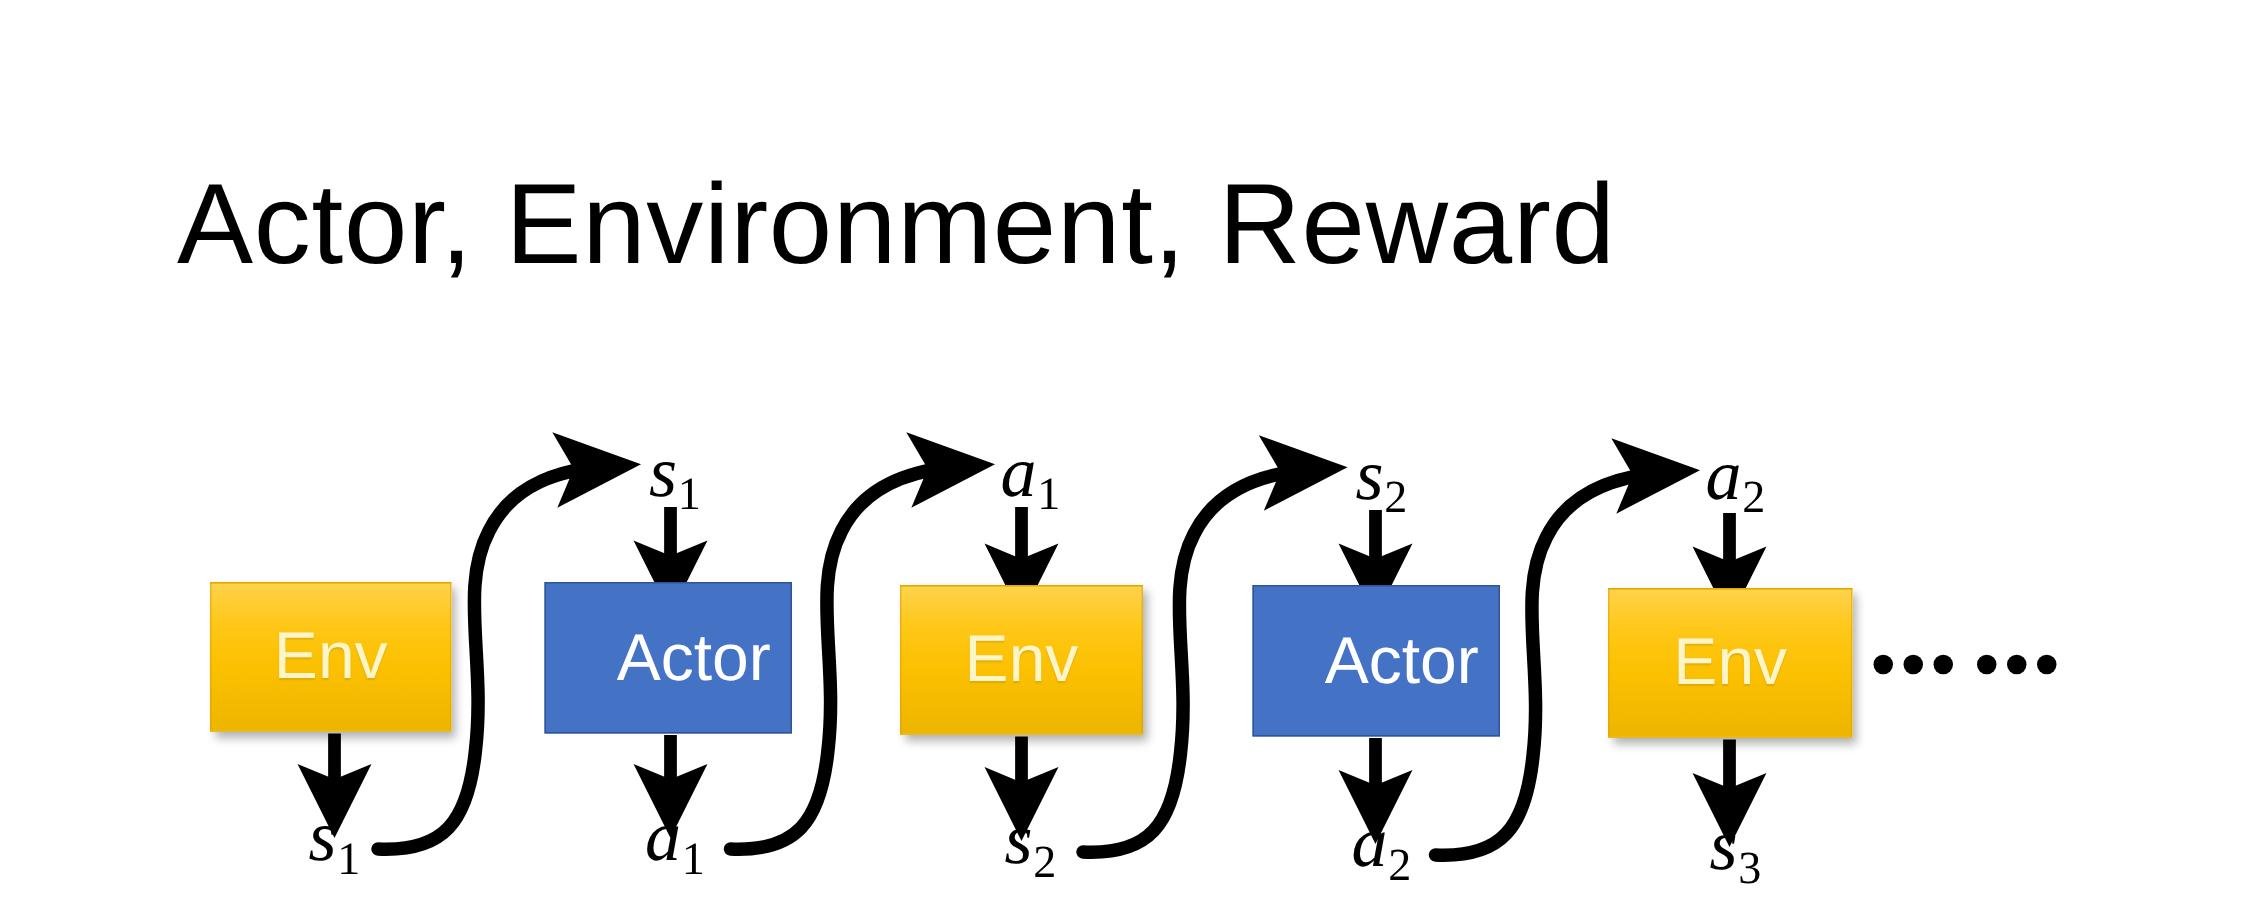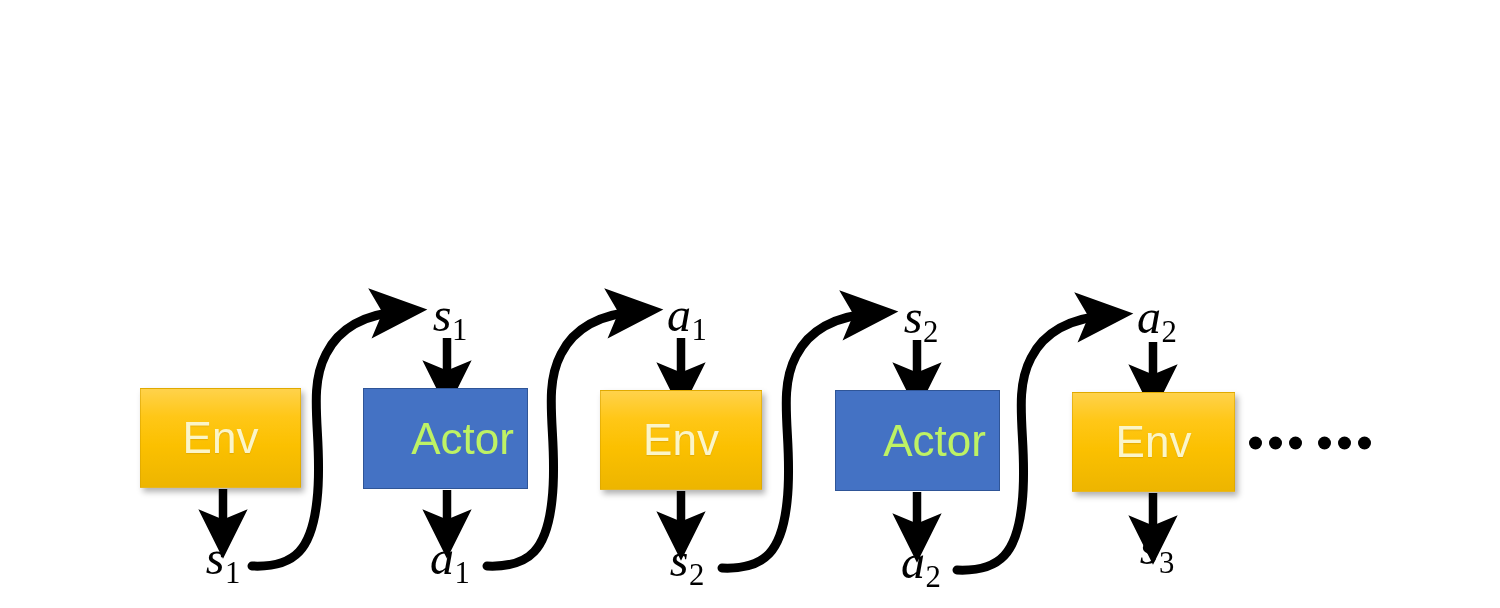--- a/index.html
+++ b/index.html
@@ -69,21 +69,21 @@
                 #ffc717 28%,
                 #fbc000 58%,
                 #edb500 100%);
     color: #fbf5c8;
     border: 1px solid rgba(214,160,0,0.55);
     box-shadow: 3px 4px 6px rgba(0,0,0,0.30);
     text-shadow: 0 1px 1px rgba(160,110,0,0.25);
   }
   .node.actor {
     background: #4472c4;
-    color: #bef264;
+    color: #ffffff;
     border: 1.5px solid #2f5597;
     box-shadow: none;
     padding-left: 34px;
   }
 
   
   .mathlabel {
     position: absolute;
     font-family: "Liberation Serif", serif;
     font-style: italic;
@@ -115,20 +115,21 @@
     height: 13px;
     border-radius: 50%;
     background: #000000;
   }
 </style>
 </head>
 <body>
 
 <div id="slide">
 
+  <div id="slide-title">Actor, Environment, Reward</div>
 
   <div id="diagram">
 
     <svg id="curve-layer" viewBox="0 0 1500 608" width="1500" height="608" xmlns="http://www.w3.org/2000/svg">
       <defs>
         <marker id="head" markerWidth="9" markerHeight="9" refX="4.0" refY="3.1" orient="auto" markerUnits="strokeWidth">
           <path d="M0.2,0.3 L6.6,3.1 L0.2,5.9 L1.6,3.1 Z" fill="#000000"></path>
         </marker>
         <marker id="headdown" markerWidth="7.2" markerHeight="7.2" refX="3.2" refY="3.2" orient="auto" markerUnits="strokeWidth">
           <path d="M0.3,0.3 L6.1,3.2 L0.3,6.1 L1.5,3.2 Z" fill="#000000"></path>
@@ -173,21 +174,21 @@
 
     <div class="mathlabel" style="left:450px;  top:318px;"><span>s</span><sub>1</sub></div>
     <div class="mathlabel" style="left:687px;  top:318px;"><span>a</span><sub>1</sub></div>
     <div class="mathlabel" style="left:921px;  top:320px;"><span>s</span><sub>2</sub></div>
     <div class="mathlabel" style="left:1157px; top:320px;"><span>a</span><sub>2</sub></div>
 
     <div class="mathlabel" style="left:223px;  top:561px;"><span>s</span><sub>1</sub></div>
     <div class="mathlabel" style="left:450px;  top:561px;"><span>a</span><sub>1</sub></div>
     <div class="mathlabel" style="left:687px;  top:563px;"><span>s</span><sub>2</sub></div>
     <div class="mathlabel" style="left:921px;  top:565px;"><span>a</span><sub>2</sub></div>
-    <div class="mathlabel" style="left:1157px; top:551px;"><span>s</span><sub>3</sub></div>
+    <div class="mathlabel" style="left:1157px; top:567px;"><span>s</span><sub>3</sub></div>
 
     <div id="ellipsis" style="left:1310px; top:443px;">
         <span class="dot"></span>
         <span class="dot"></span>
         <span class="dot"></span>
         <span class="dot" style="margin-left: 9px;"></span>
         <span class="dot"></span>
         <span class="dot"></span>
       </div>
 

